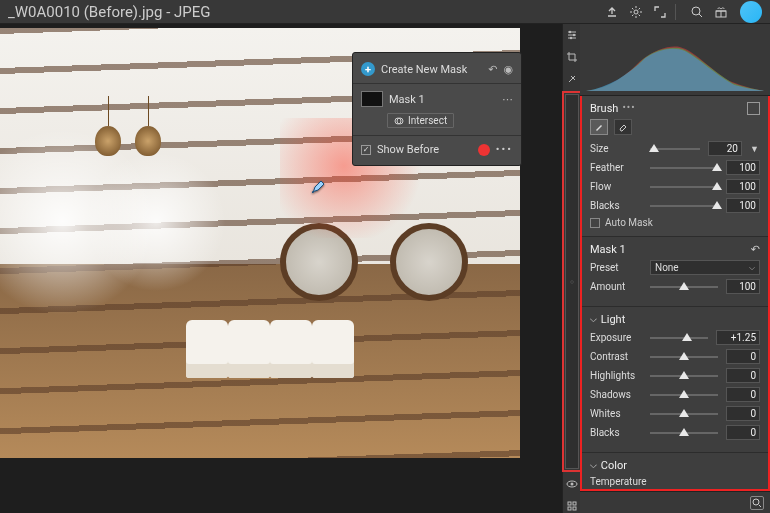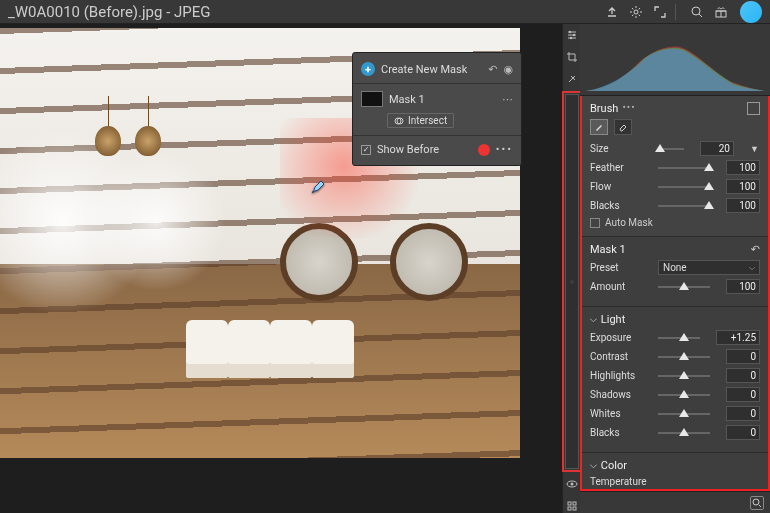--- a/index.html
+++ b/index.html
@@ -68,21 +68,21 @@
 .section{border-bottom:1px solid #2c2c2c;padding:6px 8px 8px;background:#434343}
 .section.darker{background:#3e3e3e}
 .sechead{display:flex;align-items:flex-start;gap:4px;margin-bottom:4px}
 .sechead .h{font-size:11px;color:#eee}
 .sechead .dots{color:#aaa;font-size:10px;letter-spacing:1px}
 .sechead .sqicon{margin-left:auto;width:13px;height:13px;border:1px solid #999}
 .toolrow{display:flex;gap:6px;margin:4px 0 6px}
 .toolrow .tool{width:18px;height:16px;border:1px solid #555;background:#333;display:flex;align-items:center;justify-content:center;color:#ccc;cursor:pointer}
 .toolrow .tool.active{background:#5a5a5a;border-color:#888}
 
-.slrow{display:flex;align-items:center;gap:16px;margin:4px 0;position:relative}
+.slrow{display:flex;align-items:center;gap:8px;margin:4px 0;position:relative}
 .slrow .lab{flex:0 0 52px;font-size:10px;color:#ddd}
 .slrow .val{flex:0 0 34px;font-size:10px;color:#eee;text-align:right;background:#2f2f2f;border:1px solid #555;padding:1px 3px}
 .slrow .val.wide{flex:0 0 44px}
 .slrow .tri{flex:0 0 10px;color:#ccc;font-size:9px}
 .slider{flex:1;height:12px;position:relative}
 .slider .track{position:absolute;top:5px;left:0;right:0;height:2px;background:#666}
 .slider .thumb{position:absolute;top:1px;width:0;height:0;border-left:5px solid transparent;border-right:5px solid transparent;border-bottom:8px solid #e8e8e8;transform:translateX(-5px)}
 .autorow{display:flex;align-items:center;gap:5px;margin-top:4px;font-size:10px;color:#ccc}
 .autorow .box{width:10px;height:10px;border:1px solid #888}
 

